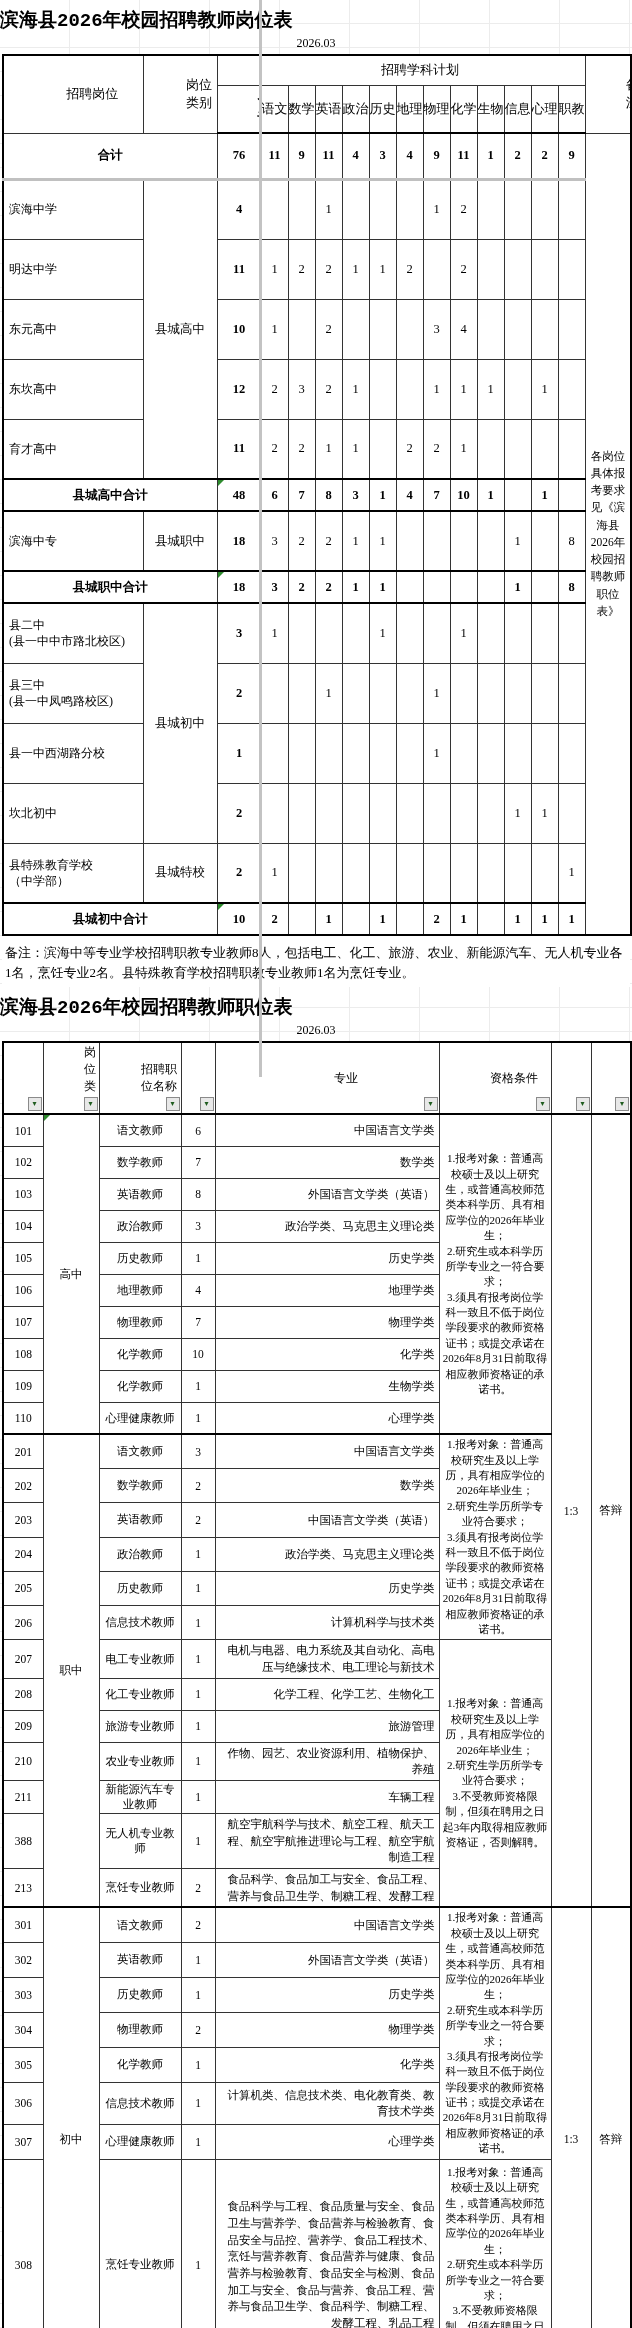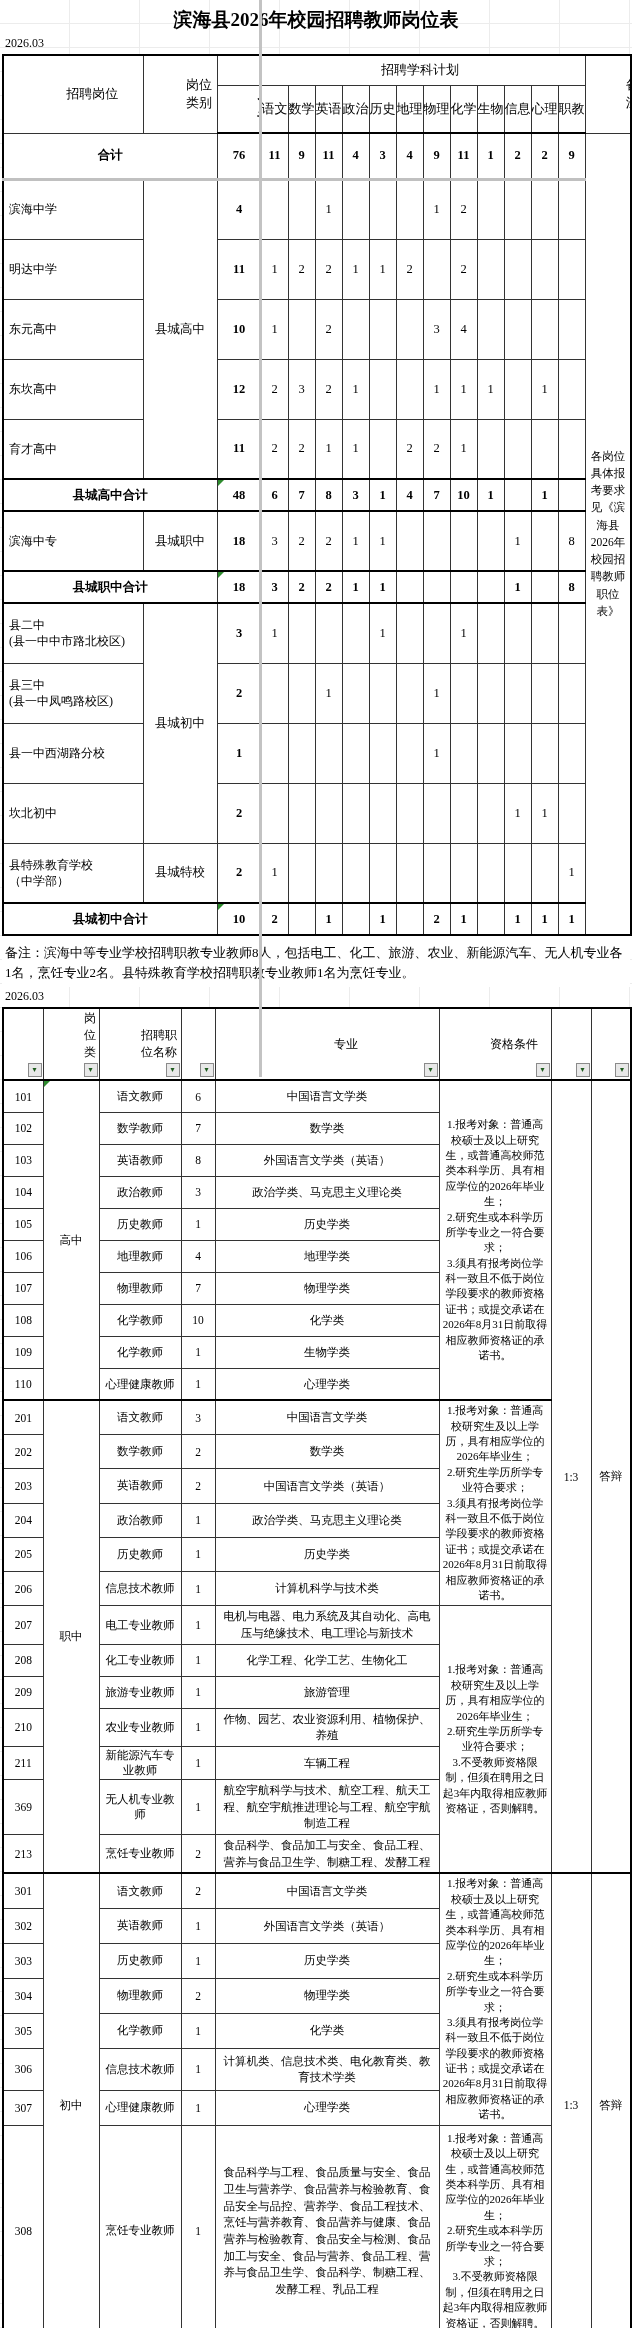--- a/index.html
+++ b/index.html
@@ -2,43 +2,43 @@
 <html><head>
 <meta charset="utf-8">
 <style>
   html,body{margin:0;padding:0;background:#fff;}
   body{width:632px;color:#000;font-family:"Liberation Serif",serif;}
   .sheet{position:relative;width:632px;box-sizing:border-box;overflow:hidden;
     background-image:
       repeating-linear-gradient(to right,transparent 0 69px,#ececec 69px 70px),
       repeating-linear-gradient(to bottom,transparent 0 23px,#ececec 23px 24px);
     background-color:#fff;}
-  .tbl-title{font-size:19px;font-weight:bold;text-align:center;padding:7px 0 1px;background:transparent;}
-  .date-line{text-align:left;font-size:12px;padding:2px 5px 3px;}
+  .tbl-title{font-size:19px;font-weight:bold;text-align:left;padding:7px 0 1px;background:transparent;font-family:Liberation Mono, monospace;}
+  .date-line{text-align:center;font-size:12px;padding:2px 5px 3px;}
   table{width:628px;margin:0 2px;border-collapse:collapse;table-layout:fixed;background:#fff;border:2px solid #000;}
   th,td{border:1px solid #333;vertical-align:middle;text-align:center;padding:1px 2px;box-sizing:border-box;overflow:hidden;}
   th{font-weight:normal;white-space:pre-line;position:relative;padding-left:40px;}
   
   #t1 th{font-size:13px;}
   #t1 thead tr:first-child th{height:30px;}
   #t1 thead tr:last-child th{height:48px;border-bottom:2px solid #000;}
   #t1 th.subj{padding:0;line-height:1.25;word-break:break-all;}
   #t1 th.tot-h{font-weight:bold;}
   #t1 td{font-size:12.5px;}
   #t1 .r-school td{height:60px;}
   #t1 td.school{text-align:left;padding-left:5px;white-space:pre-line;line-height:1.35;font-size:12px;}
   #t1 td.tot{font-weight:bold;}
   #t1 .r-total td{font-weight:bold;height:46px;border-bottom:3px solid #c0c0c0;}
   #t1 .r-subtotal td{font-weight:bold;height:32px;border-top:2px solid #000;border-bottom:2px solid #000;}
   #t1 td.remark-cell{font-weight:normal;font-size:11.5px;line-height:1.5;padding:0 2px;border-bottom:2px solid #000;}
   .footnote{font-size:13px;line-height:1.55;padding:7px 3px 4px;background:#fff;margin:0 2px;}
   
   #t2 th{font-size:12px;height:40px;border-bottom:2px solid #000;}
   #t2 td{font-size:11.5px;height:32px;}
-  #t2 td.major{text-align:center;padding:2px 4px;line-height:1.45;}
+  #t2 td.major{text-align:right;padding:2px 4px;line-height:1.45;}
   #t2 td.qual{text-align:center;font-size:11px;line-height:1.4;white-space:pre-wrap;padding:2px 3px;vertical-align:middle;}
   #t2 tr.block-start td{border-top:2px solid #000;}
   #t2 tr.xtall{height:212px;}
   #t2 td.jtitle{padding:1px 3px;}
   
   .filter{position:absolute;right:1px;bottom:2px;width:12px;height:12px;background:#e8e8e8;
     border:1px solid #8a8a8a;font-size:8px;line-height:11px;color:#1f5c1f;text-align:center;
     font-family:"Liberation Sans",sans-serif;}
   .rel{position:relative;}
   .gtri{position:absolute;left:0;top:0;width:0;height:0;border-top:6px solid #2e8b2e;border-right:6px solid transparent;}
@@ -343,20 +343,21 @@
           <td class="num"></td>
           <td class="num">1</td>
           <td class="num">1</td>
           <td class="num">1</td>
         </tr>
       </tbody>
     </table>
 
   <div class="footnote">备注：滨海中等专业学校招聘职教专业教师8人，包括电工、化工、旅游、农业、新能源汽车、无人机专业各1名，烹饪专业2名。县特殊教育学校招聘职教专业教师1名为烹饪专业。</div>
 
+  <div class="tbl-title">滨海县2026年校园招聘教师职位表</div>
   <div class="date-line">2026.03</div>
 
   <table id="t2">
       <colgroup>
         <col style="width: 40px;">
         <col style="width: 56px;">
         <col style="width: 82px;">
         <col style="width: 34px;">
         <col style="width: 224px;">
         <col style="width: 112px;">
@@ -513,21 +514,21 @@
           <td class="plan">1</td>
           <td class="major">作物、园艺、农业资源利用、植物保护、养殖</td>
         </tr>
         <tr>
           <td class="code">211</td>
           <td class="jtitle">新能源汽车专业教师</td>
           <td class="plan">1</td>
           <td class="major">车辆工程</td>
         </tr>
         <tr>
-          <td class="code">369</td>
+          <td class="code">388</td>
           <td class="jtitle">无人机专业教师</td>
           <td class="plan">1</td>
           <td class="major">航空宇航科学与技术、航空工程、航天工程、航空宇航推进理论与工程、航空宇航制造工程</td>
         </tr>
         <tr>
           <td class="code">213</td>
           <td class="jtitle">烹饪专业教师</td>
           <td class="plan">2</td>
           <td class="major">食品科学、食品加工与安全、食品工程、营养与食品卫生学、制糖工程、发酵工程</td>
         </tr>

